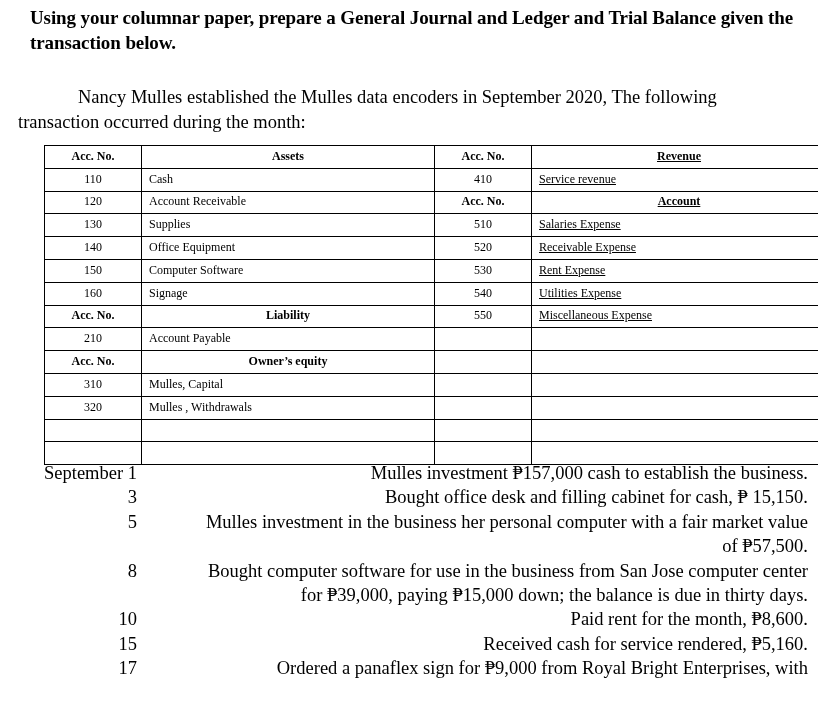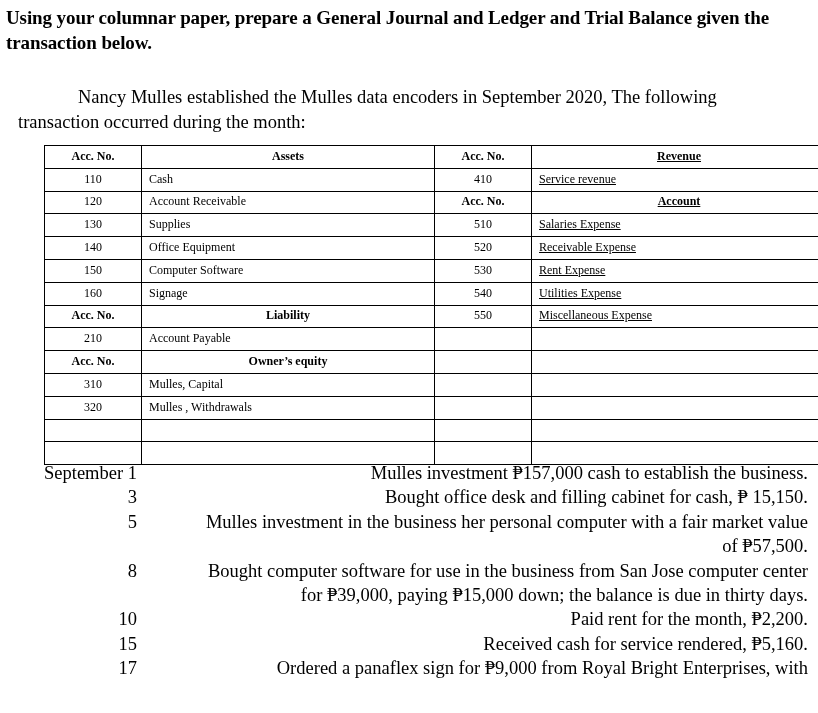--- a/index.html
+++ b/index.html
@@ -20,21 +20,21 @@
   .page {
     position: absolute;
     left: 0; top: 0;
     width: 818px;
     height: 713px;
   }
 
   
   .doc-heading {
     position: absolute;
-    left: 6px;
+    left: 30px;
     top: 5px;
     width: 782px;
     font-size: 19px;
     font-weight: bold;
     line-height: 25px;
     letter-spacing: -0.1px;
   }
 
   
   .intro-para {
@@ -211,21 +211,21 @@
       <div class="txn-row">
         <div class="txn-date">5</div>
         <div class="txn-desc">Mulles investment in the business her personal computer with a fair market value of ₱57,500.</div>
       </div>
       <div class="txn-row">
         <div class="txn-date">8</div>
         <div class="txn-desc">Bought computer software for use in the business from San Jose computer center for ₱39,000, paying ₱15,000 down; the balance is due in thirty days.</div>
       </div>
       <div class="txn-row">
         <div class="txn-date">10</div>
-        <div class="txn-desc">Paid rent for the month, ₱2,200.</div>
+        <div class="txn-desc">Paid rent for the month, ₱8,600.</div>
       </div>
       <div class="txn-row">
         <div class="txn-date">15</div>
         <div class="txn-desc">Received cash for service rendered, ₱5,160.</div>
       </div>
       <div class="txn-row">
         <div class="txn-date">17</div>
         <div class="txn-desc">Ordered a panaflex sign for ₱9,000 from Royal Bright Enterprises, with</div>
       </div>
     </div>

